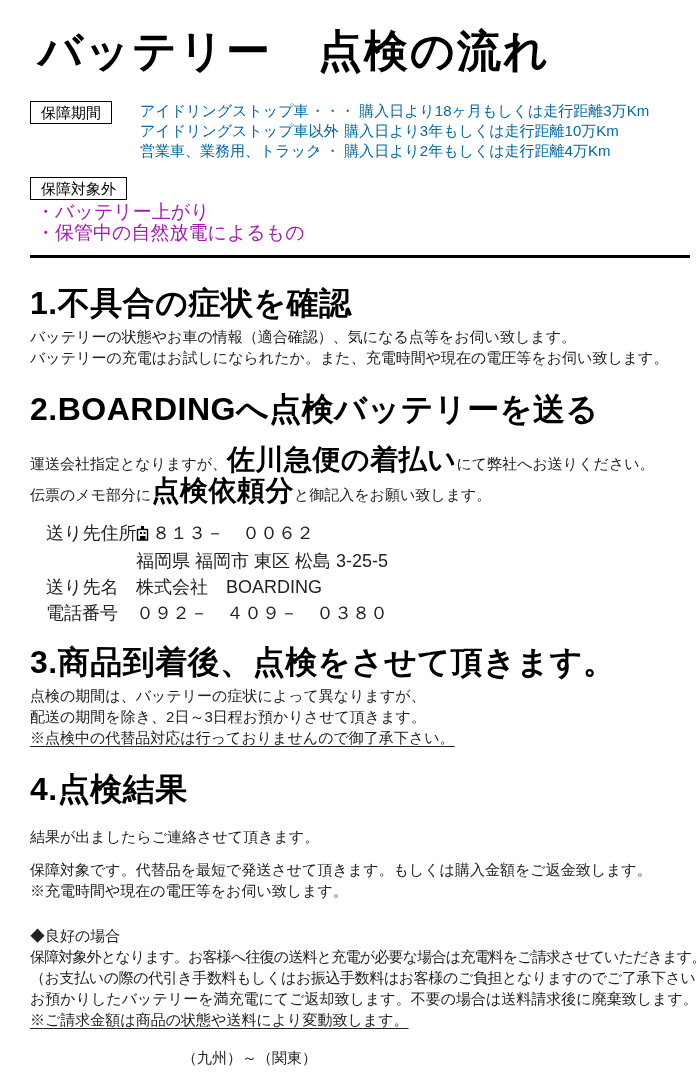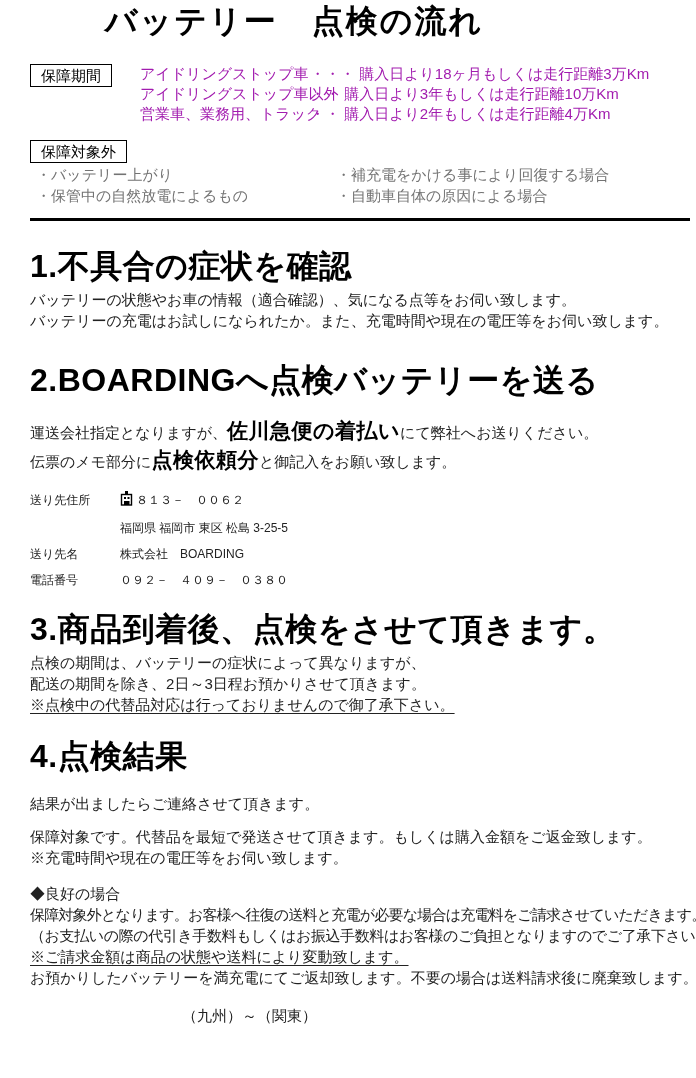--- a/index.html
+++ b/index.html
@@ -6,48 +6,49 @@
   html, body { background: #ffffff; }
   body {
     width: 696px; height: 1078px; overflow: hidden;
     font-family: "Liberation Sans", sans-serif;
     color: #111;
   }
   .ml { margin-left: 30px; }
 
   
   .title {
+    margin-top: 22px;
     width: 588px;
     text-align: center;
-    font-size: 32px;
+    font-size: 44px;
     font-weight: 900;
     letter-spacing: 2px;
     color: #000;
     white-space: nowrap;
   }
 
   
   .boxlabel {
     display: inline-block;
     border: 1px solid #000;
     padding: 1px 10px;
     font-size: 15px;
     line-height: 19px;
     color: #000;
   }
 
   
   .warranty { margin-top: 20px; display: flex; }
   .labelcol { width: 110px; flex: 0 0 110px; }
-  .wr { font-size: 15px; line-height: 20px; white-space: nowrap; color: #a21caf; }
+  .wr { font-size: 15px; line-height: 20px; white-space: nowrap; color: #0369a1; }
   .veh { display: inline-block; width: 170px; }
 
   
   .excluded { margin-top: 16px; }
-  .exc-cols { display: flex; margin-top: 1px; font-size: 15px; line-height: 21px; color: #737373; }
+  .exc-cols { display: flex; margin-top: 1px; font-size: 19px; line-height: 21px; color: #a21caf; }
   .exc-left { width: 306px; flex: 0 0 306px; padding-left: 6px; white-space: nowrap; }
   .exc-right { white-space: nowrap; }
 
   
   .dbl-rule {
     margin: 12px 0 0 30px;
     width: 660px;
     height: 2px;
     border-top: 1px solid #000;
     border-bottom: 2px solid #000;
@@ -55,37 +56,37 @@
 
   
   .h {
     font-size: 32px;
     font-weight: bold;
     letter-spacing: 0.5px;
     color: #000;
     white-space: nowrap;
   }
   .h1m { margin-top: 24px; }
-  .h2m { margin-top: 28px; }
+  .h2m { margin-top: 20px; }
   .h3m { margin-top: 18px; }
   .h4m { margin-top: 20px; }
 
   
   .body { font-size: 15px; line-height: 21px; white-space: nowrap; color: #222; }
   .mt-p { }
   .mt-s { margin-top: 14px; }
-  .embig { font-size: 21px; font-weight: bold; letter-spacing: 0.5px; color: #000; }
+  .embig { font-size: 28px; font-weight: bold; letter-spacing: 0.5px; color: #000; }
   .bigline { line-height: 27px; }
   .ul { text-decoration: underline; text-underline-offset: 3px; }
   .xlong { letter-spacing: -0.8px; }
   .long { letter-spacing: -0.4px; }
 
   
   .addr { margin-top: 15px; }
-  .addr-row { display: flex; font-size: 12px; line-height: 20px; margin-top: 6px; white-space: nowrap; color: #222; }
+  .addr-row { display: flex; font-size: 18px; line-height: 20px; margin-top: 6px; white-space: nowrap; color: #222; margin-left: 16px; }
   .addr-label { width: 90px; flex: 0 0 90px; }
   .postal-icon { display: inline-block; vertical-align: -2px; margin-right: 3px; }
 
   
   .est { margin-top: 18px; }
   .est .row { font-size: 15px; line-height: 19px; white-space: nowrap; color: #222; }
   .range { padding-left: 152px; }
 </style>
 </head>
 <body>
@@ -108,24 +109,20 @@
     </div>
   </div>
 </section>
 
 <section class="excluded ml">
   <span class="boxlabel">保障対象外</span>
   <div class="exc-cols">
     <div class="exc-left">
       <div>・バッテリー上がり</div>
       <div>・保管中の自然放電によるもの</div>
-    </div>
-    <div class="exc-right">
-      <div>・補充電をかける事により回復する場合</div>
-      <div>・自動車自体の原因による場合</div>
     </div>
   </div>
 </section>
 
 <div class="dbl-rule"></div>
 
 <div class="h h1m ml">1.不具合の症状を確認</div>
 <div class="mt-p ml">
   <p class="body">バッテリーの状態やお車の情報（適合確認）、気になる点等をお伺い致します。</p>
   <p class="body">バッテリーの充電はお試しになられたか。また、充電時間や現在の電圧等をお伺い致します。</p>
@@ -172,24 +169,24 @@
 <div class="h h4m ml">4.点検結果</div>
 <div class="mt-s ml">
   <p class="body">結果が出ましたらご連絡させて頂きます。</p>
 </div>
 
 <div class="mt-s ml" style="margin-top:12px">
   <p class="body">保障対象です。代替品を最短で発送させて頂きます。もしくは購入金額をご返金致します。</p>
   <p class="body">※充電時間や現在の電圧等をお伺い致します。</p>
 </div>
 
-<div class="ml" style="margin-top:15px">
+<div class="ml" style="margin-top:24px">
   <p class="body">◆良好の場合</p>
   <p class="body xlong">保障対象外となります。お客様へ往復の送料と充電が必要な場合は充電料をご請求させていただきます。</p>
   <p class="body long">（お支払いの際の代引き手数料もしくはお振込手数料はお客様のご負担となりますのでご了承下さい。）</p>
+  <p class="body">お預かりしたバッテリーを満充電にてご返却致します。不要の場合は送料請求後に廃棄致します。</p>
   <p class="body ul">※ご請求金額は商品の状態や送料により変動致します。</p>
-  <p class="body">お預かりしたバッテリーを満充電にてご返却致します。不要の場合は送料請求後に廃棄致します。</p>
 </div>
 
 <div class="est ml">
   <p class="row range">（九州）～（関東）</p>
 
 </div>
 
 </body></html>

